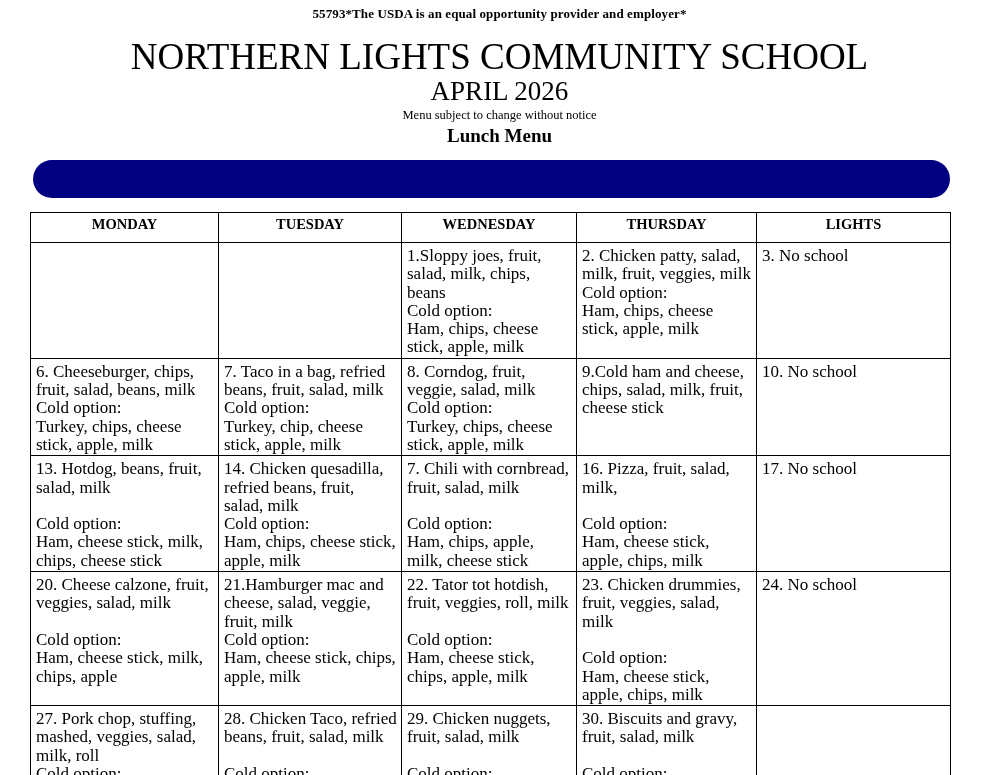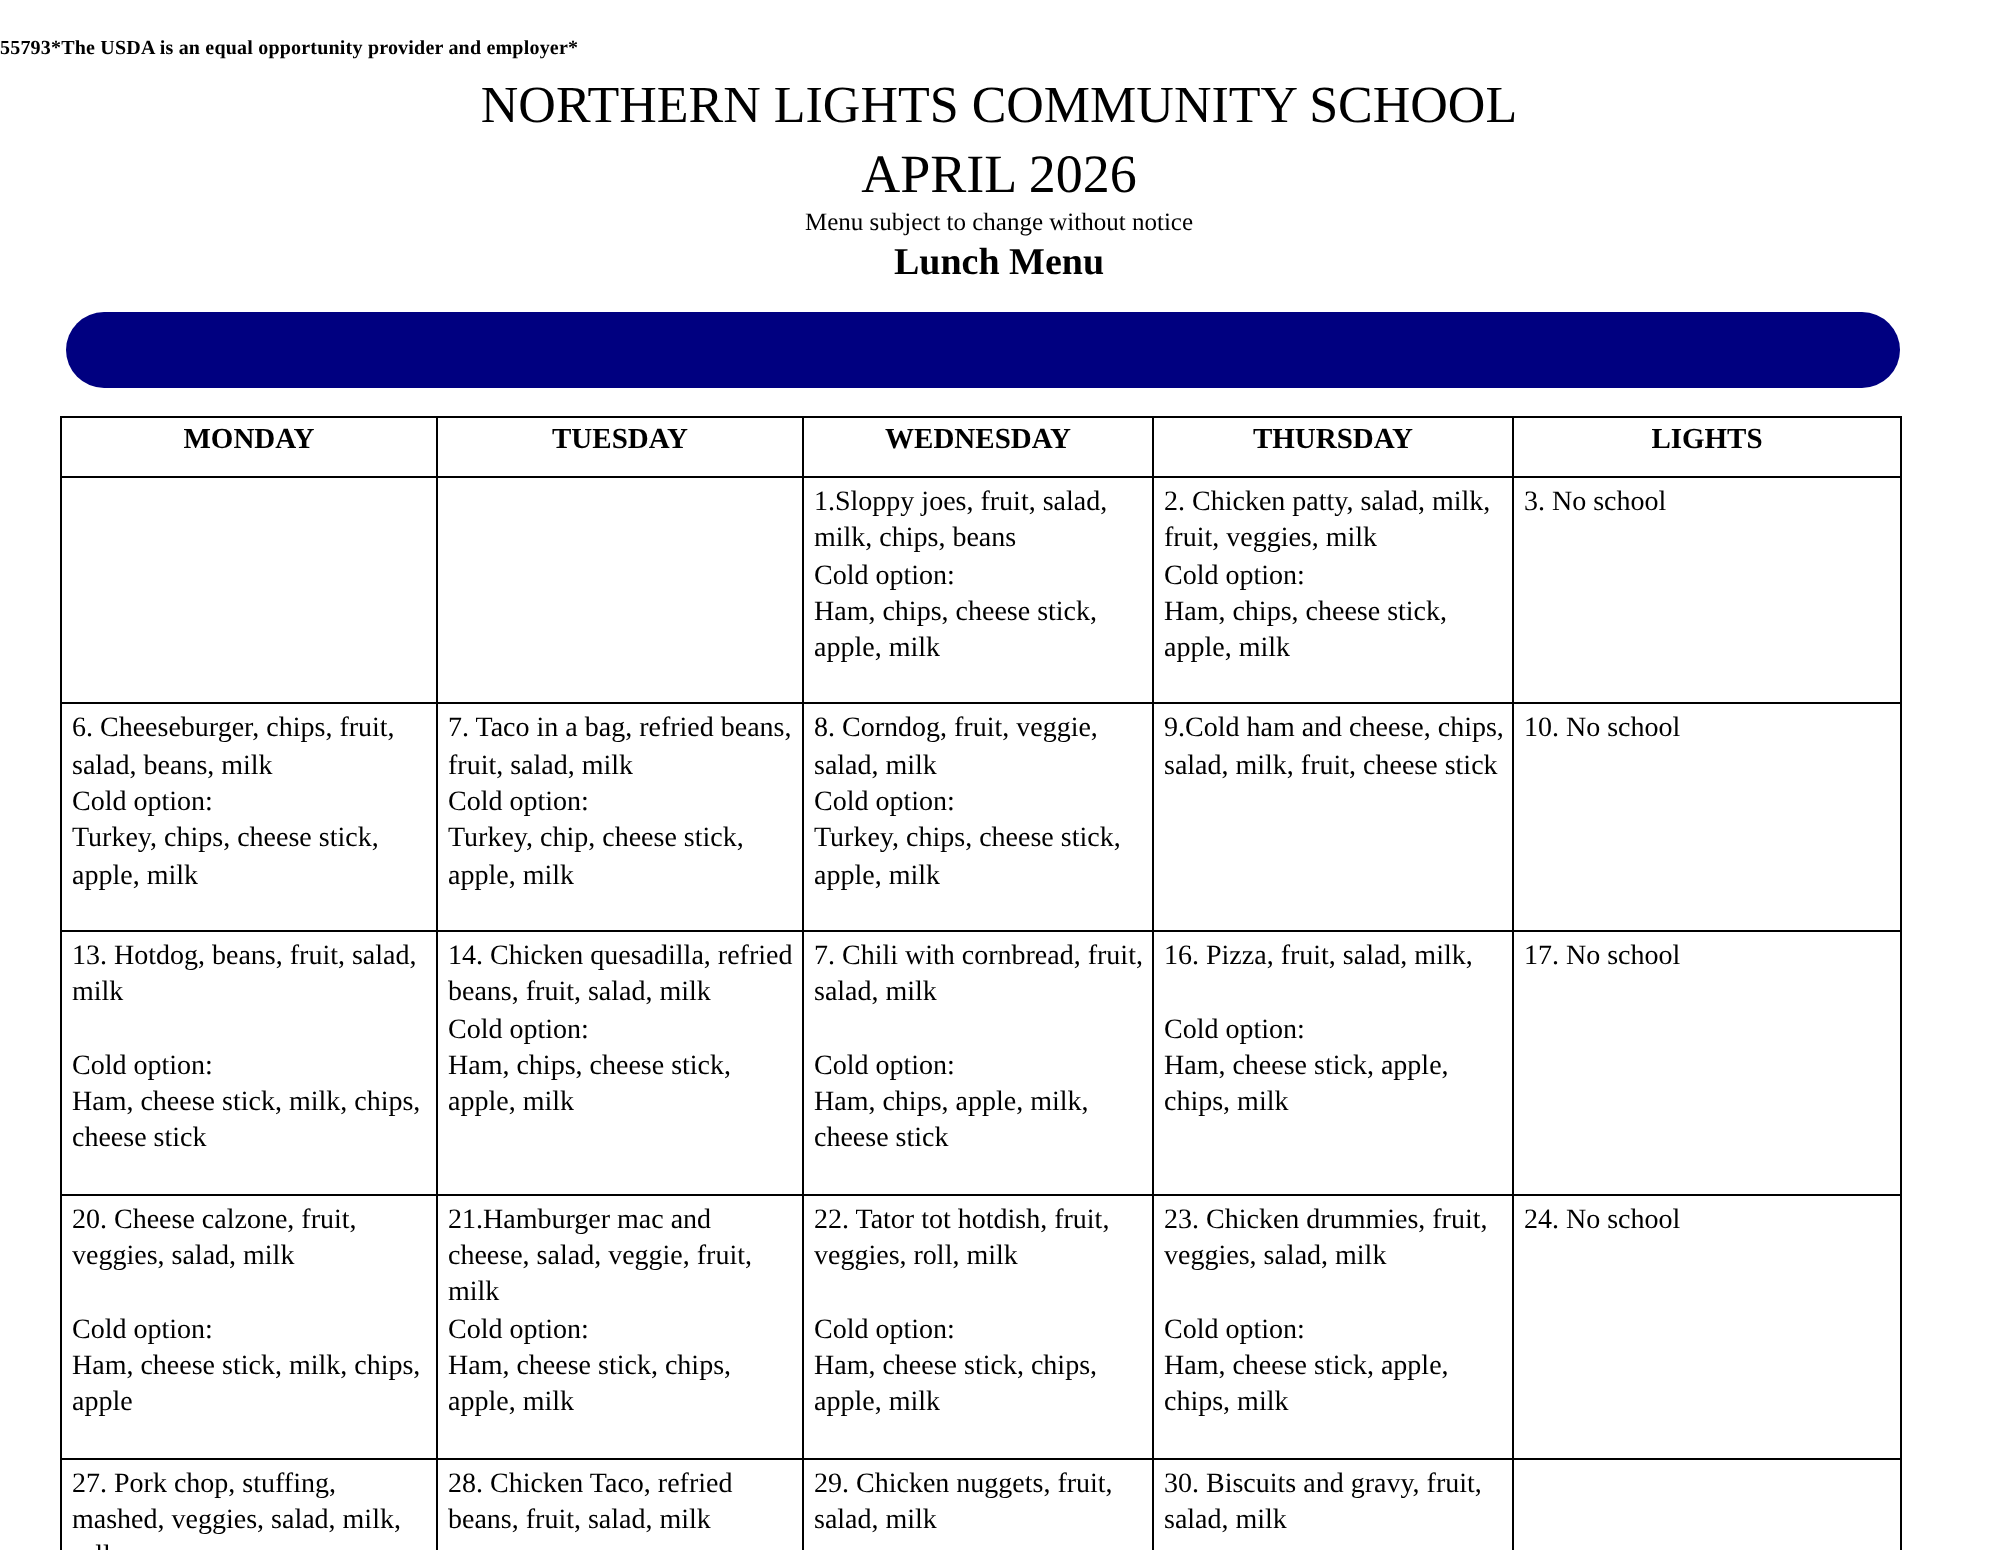--- a/index.html
+++ b/index.html
@@ -15,31 +15,32 @@
     color: #000000;
   }
   .page {
     position: relative;
     width: 999px;
     height: 775px;
   }
 
   
   .usda-line {
-    font-size: 10px;
+    text-align: center;
+    font-size: 13px;
     font-weight: bold;
     line-height: 13px;
-    padding-top: 18px;
+    padding-top: 7px;
     letter-spacing: 0.1px;
   }
   .school-name {
     text-align: center;
-    font-size: 26px;
+    font-size: 37px;
     line-height: 36px;
-    margin-top: 4px;
+    margin-top: 19px;
     white-space: nowrap;
   }
   .month-year {
     text-align: center;
     font-size: 27px;
     line-height: 32px;
   }
   .subject-line {
     text-align: center;
     font-size: 12.5px;
@@ -85,23 +86,23 @@
   }
   table.menu th {
     text-align: center;
     font-size: 14.5px;
     font-weight: bold;
     line-height: 18px;
     height: 24px;
     padding: 2px 0 3px 0;
   }
   table.menu td {
-    font-size: 14px;
+    font-size: 17px;
     line-height: 18.3px;
-    padding: 4px 4px 17px 5px;
+    padding: 4px 4px 1px 5px;
   }
   .cell-text {
     white-space: pre-line;
   }
   
   col.c-mon { width: 188px; }
   col.c-tue { width: 183px; }
   col.c-wed { width: 175px; }
   col.c-thu { width: 180px; }
   col.c-fri { width: 194px; }

